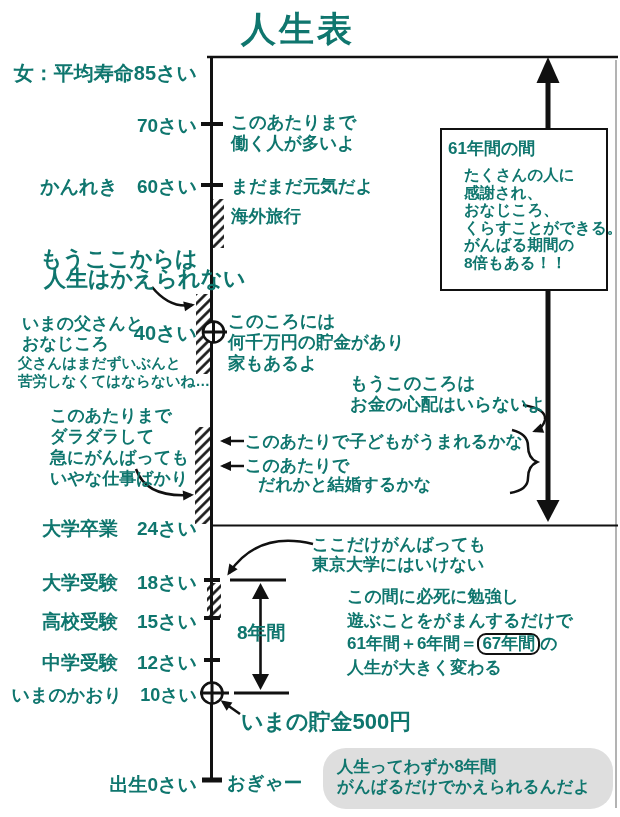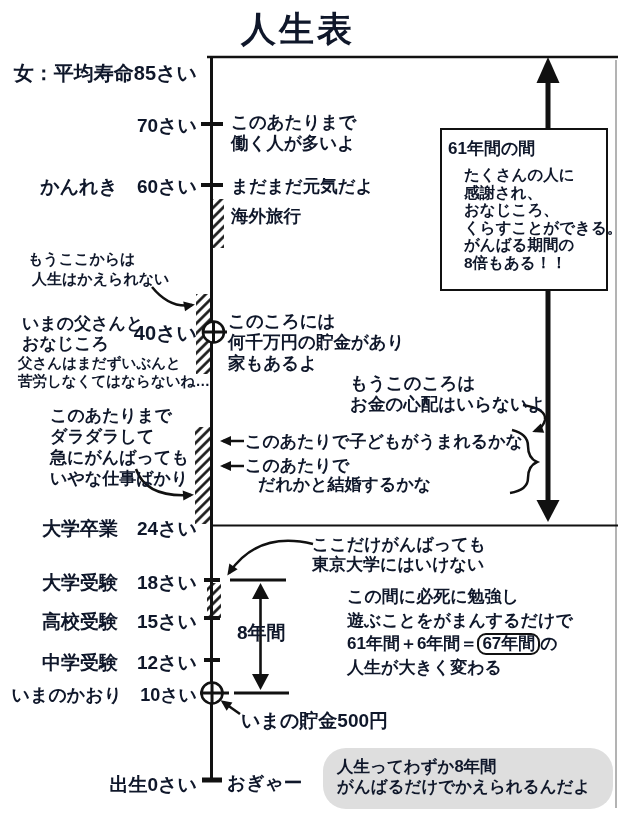--- a/index.html
+++ b/index.html
@@ -1,18 +1,18 @@
 <!DOCTYPE html>
 <html><head>
 <meta charset="utf-8">
 <style>
   html,body{margin:0;padding:0;background:#fff;}
   .canvas{
     position:relative;width:620px;height:817px;background:#ffffff;
-    font-family:"Liberation Sans","DejaVu Sans",sans-serif;color:#0f172a;
+    font-family:"Liberation Sans","DejaVu Sans",sans-serif;color:#0f766e;
     overflow:hidden;
   }
   .gfx{position:absolute;left:0;top:0;z-index:1;}
   .t{position:absolute;z-index:2;font-weight:bold;white-space:nowrap;line-height:1.22;}
   .tick-label{
     position:absolute;z-index:2;left:0;width:197px;text-align:right;
     font-weight:bold;white-space:pre;font-size:19px;
   }
   .title{
     position:absolute;z-index:2;top:6px;left:0;right:24px;text-align:center;
@@ -125,21 +125,21 @@
   <div class="tick-label" style="top:772px">出生0さい</div>
 
   <div class="t" style="left:231px;top:112px;font-size:17.5px;line-height:21px">
     <div>このあたりまで</div>
     <div>働く人が多いよ</div>
   </div>
 
   <div class="t" style="left:231px;top:176px;font-size:17.5px">まだまだ元気だよ</div>
   <div class="t" style="left:231px;top:206px;font-size:17.5px">海外旅行</div>
 
-  <div class="t" style="left:28px;top:249px;font-size:15px;line-height:19.5px">
+  <div class="t" style="left:40px;top:249px;font-size:22px;line-height:19.5px">
     <div>もうここからは</div>
     <div style="padding-left:4px">人生はかえられない</div>
   </div>
 
   <div class="t" style="left:22px;top:314px;font-size:17px;line-height:19.5px">
     <div>いまの父さんと</div>
     <div>おなじころ</div>
   </div>
 
   <div class="t" style="left:18px;top:354px;font-size:14.5px;line-height:18px">
@@ -179,21 +179,21 @@
 
   <div class="t" style="left:347px;top:585px;font-size:17px;line-height:23.7px">
     <div>この間に必死に勉強し</div>
     <div>遊ぶことをがまんするだけで</div>
     <div><span>61年間＋6年間＝</span><span class="boxed">67年間</span><span>の</span></div>
     <div>人生が大きく変わる</div>
   </div>
 
   <div class="t" style="left:237px;top:621px;font-size:19px">8年間</div>
 
-  <div class="t" style="left:241px;top:709px;font-size:19px">いまの貯金500円</div>
+  <div class="t" style="left:241px;top:709px;font-size:22px">いまの貯金500円</div>
 
   <div class="t" style="left:227px;top:772px;font-size:18.5px">おぎゃー</div>
 
   <div class="box61">
     <div class="bt">61年間の間</div>
     <div class="bl">たくさんの人に</div>
     <div class="bl">感謝され、</div>
     <div class="bl">おなじころ、</div>
     <div class="bl">くらすことができる。</div>
     <div class="bl">がんばる期間の</div>

